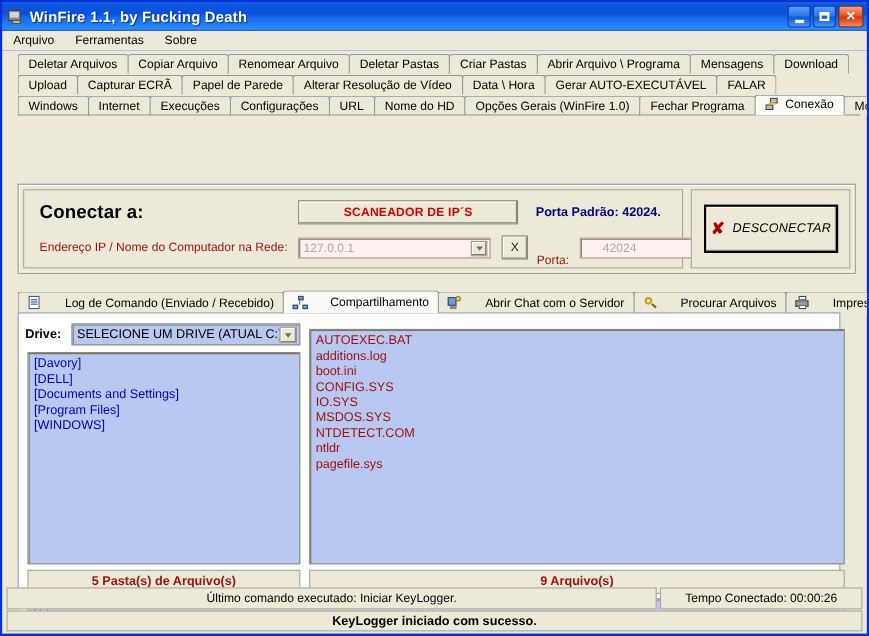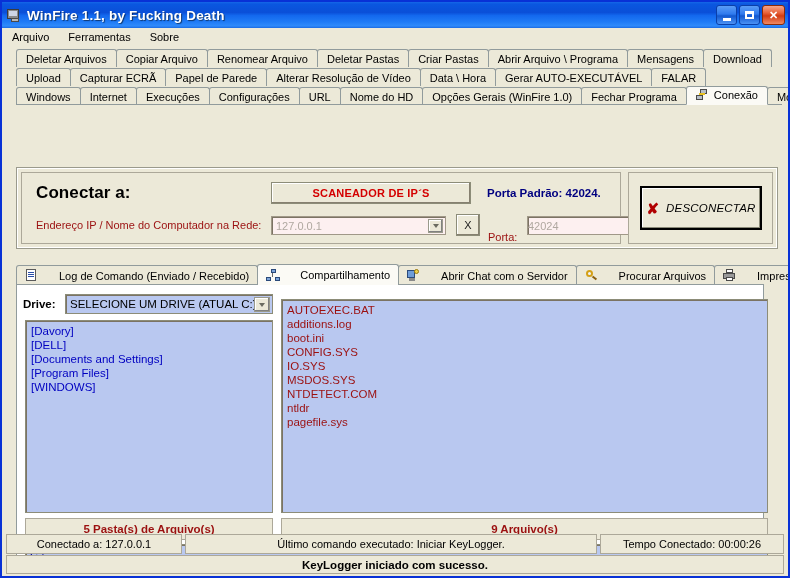--- a/index.html
+++ b/index.html
@@ -215,21 +215,21 @@
     position: absolute; left: 466px; top: 58px;
     font-size: 11px; color: #9b1010;
   }
   #porta-field {
     position: absolute; left: 505px; top: 43px;
     width: 106px; height: 19px;
     background: #fdf0f0;
     border: 1px solid #a09888;
     box-shadow: inset 1px 1px 0 #7b7363;
     display: flex; align-items: center;
-    padding-left: 0;
+    padding-left: 20px;
     color: #b0a8a0; font-size: 11px;
   }
   #disconn-frame {
     position: absolute; left: 611px; top: 4px;
     width: 145px; height: 72px;
     border: 1px solid #aca899;
     background: #ece9d8;
   }
   #btn-disconnect {
     position: absolute; left: 11px; top: 13px;
@@ -574,21 +574,20 @@
         <div class="lirow">pagefile.sys</div>
       </div>
 
       <div id="folders-count" class="countbox">5 Pasta(s) de Arquivo(s)</div>
       <div id="files-count" class="countbox">9 Arquivo(s)</div>
 
       <div id="path-field">C:\</div>
     </div>
 
     <div id="statusbar">
-      <div class="statcell" id="stat-conn">Conectado a: 127.0.0.1</div>
       <div class="statcell" id="stat-cmd">Último comando executado: Iniciar KeyLogger.</div>
       <div class="statcell" id="stat-time">Tempo Conectado: 00:00:26</div>
     </div>
 
     <div id="bottombar">KeyLogger iniciado com sucesso.</div>
 
   </div>
 </div>
 
 </body></html>

